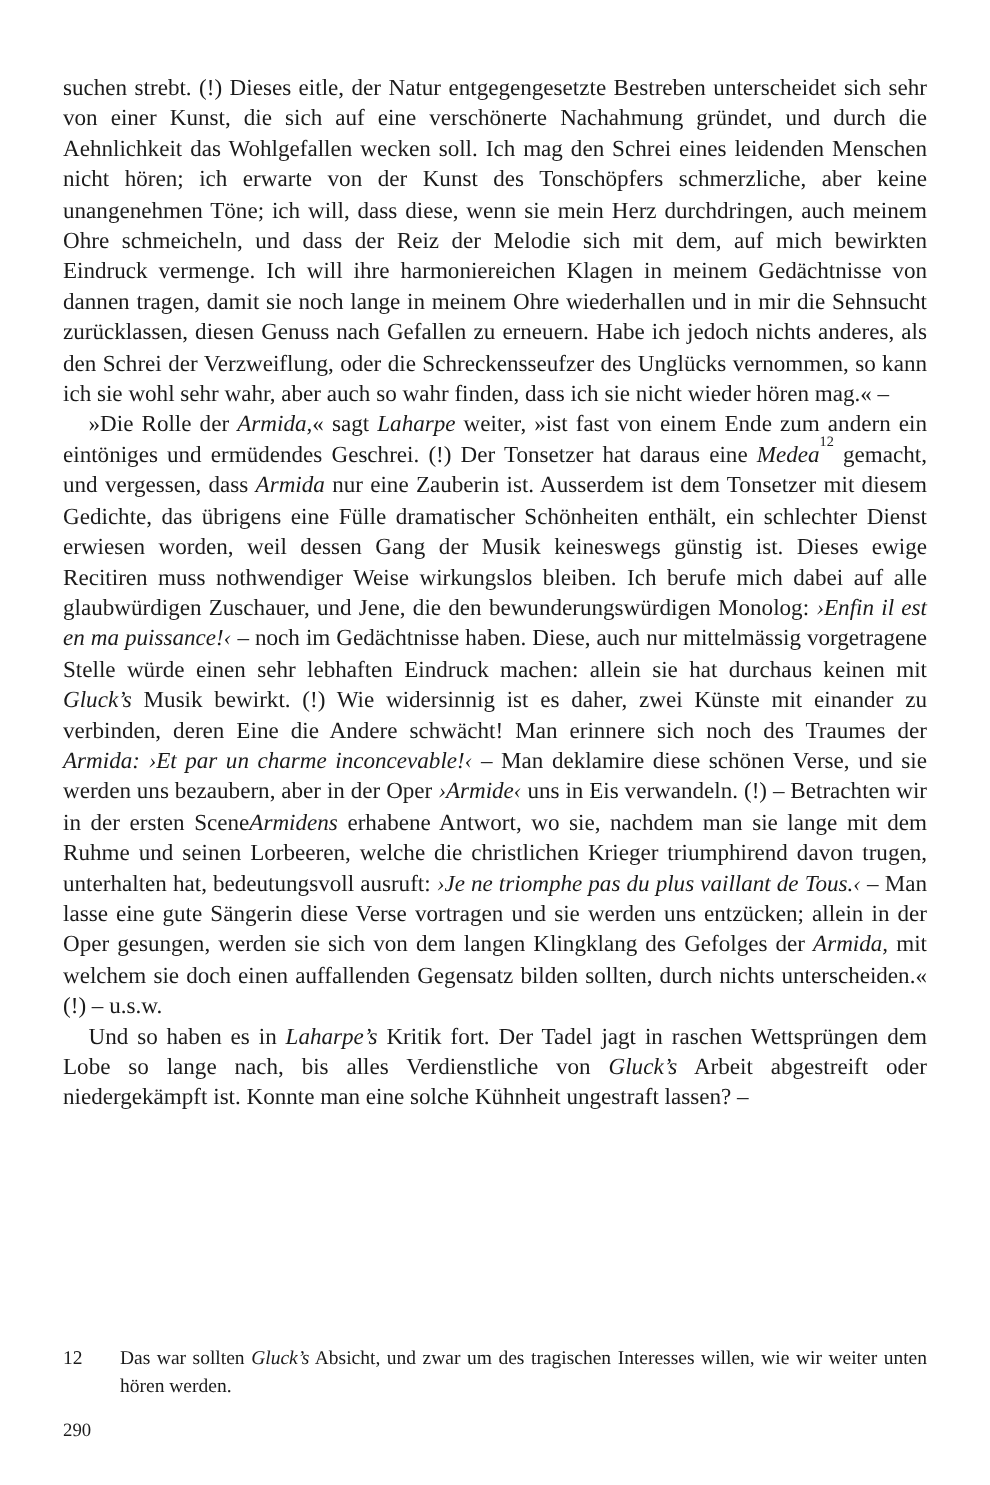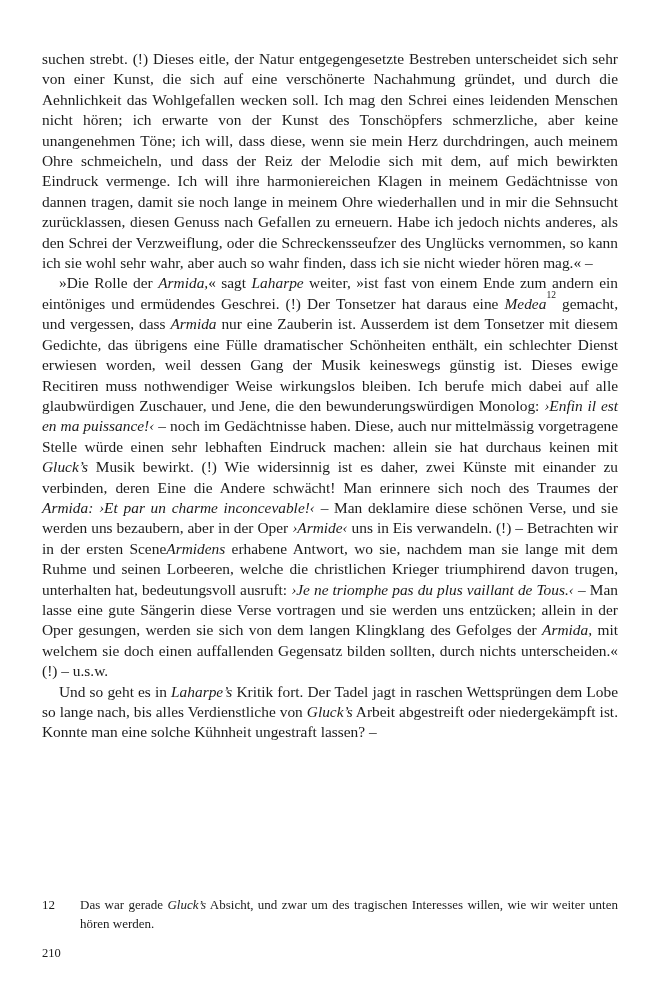--- a/index.html
+++ b/index.html
@@ -72,25 +72,25 @@
   }
 </style>
 </head>
 <body>
 
 <div class="page">
 
   <div class="text-block" id="text-block">
       <p class="para"><span>suchen strebt. (!) Dieses eitle, der Natur entgegengesetzte Bestreben unterscheidet sich sehr von einer Kunst, die sich auf eine verschönerte Nachahmung gründet, und durch die Aehnlichkeit das Wohlgefallen wecken soll. Ich mag den Schrei eines leidenden Menschen nicht hören; ich erwarte von der Kunst des Tonschöpfers schmerzliche, aber keine unangenehmen Töne; ich will, dass diese, wenn sie mein Herz durchdringen, auch meinem Ohre schmeicheln, und dass der Reiz der Melodie sich mit dem, auf mich bewirkten Eindruck vermenge. Ich will ihre harmoniereichen Klagen in meinem Gedächtnisse von dannen tragen, damit sie noch lange in meinem Ohre wiederhallen und in mir die Sehnsucht zurücklassen, diesen Genuss nach Gefallen zu erneuern. Habe ich jedoch nichts anderes, als den Schrei der Verzweiflung, oder die Schreckensseufzer des Unglücks vernommen, so kann ich sie wohl sehr wahr, aber auch so wahr finden, dass ich sie nicht wieder hören mag.« –</span></p>
       <p class="para indent"><span>»Die Rolle der </span><i>Armida,</i><span>« sagt </span><i>Laharpe</i><span> weiter, »ist fast von einem Ende zum andern ein eintöniges und ermüdendes Geschrei. (!) Der Tonsetzer hat daraus eine </span><i>Medea</i><sup class="fn-ref">12</sup><span> gemacht, und vergessen, dass </span><i>Armida</i><span> nur eine Zauberin ist. Ausserdem ist dem Tonsetzer mit diesem Gedichte, das übrigens eine Fülle dramatischer Schönheiten enthält, ein schlechter Dienst erwiesen worden, weil dessen Gang der Musik keineswegs günstig ist. Dieses ewige Recitiren muss nothwendiger Weise wirkungslos bleiben. Ich berufe mich dabei auf alle glaubwürdigen Zuschauer, und Jene, die den bewunderungswürdigen Monolog: </span><i>›Enfin il est en ma puissance!‹</i><span> – noch im Gedächtnisse haben. Diese, auch nur mittelmässig vorgetragene Stelle würde einen sehr lebhaften Eindruck machen: allein sie hat durchaus keinen mit </span><i>Gluck’s</i><span> Musik bewirkt. (!) Wie widersinnig ist es daher, zwei Künste mit einander zu verbinden, deren Eine die Andere schwächt! Man erinnere sich noch des Traumes der </span><i>Armida: ›Et par un charme inconcevable!‹</i><span> – Man deklamire diese schönen Verse, und sie werden uns bezaubern, aber in der Oper </span><i>›Armide‹</i><span> uns in Eis verwandeln. (!) – Betrachten wir in der ersten Scene</span><i>Armidens</i><span> erhabene Antwort, wo sie, nachdem man sie lange mit dem Ruhme und seinen Lorbeeren, welche die christlichen Krieger triumphirend davon trugen, unterhalten hat, bedeutungsvoll ausruft: </span><i>›Je ne triomphe pas du plus vaillant de Tous.‹</i><span> – Man lasse eine gute Sängerin diese Verse vortragen und sie werden uns entzücken; allein in der Oper gesungen, werden sie sich von dem langen Klingklang des Gefolges der </span><i>Armida,</i><span> mit welchem sie doch einen auffallenden Gegensatz bilden sollten, durch nichts unterscheiden.« (!) – u.s.w.</span></p>
-      <p class="para indent"><span>Und so geht es in </span><i>Laharpe’s</i><span> Kritik fort. Der Tadel jagt in raschen Wettsprüngen dem Lobe so lange nach, bis alles Verdienstliche von </span><i>Gluck’s</i><span> Arbeit abgestreift oder niedergekämpft ist. Konnte man eine solche Kühnheit ungestraft lassen? –</span></p>
+      <p class="para indent"><span>Und so haben es in </span><i>Laharpe’s</i><span> Kritik fort. Der Tadel jagt in raschen Wettsprüngen dem Lobe so lange nach, bis alles Verdienstliche von </span><i>Gluck’s</i><span> Arbeit abgestreift oder niedergekämpft ist. Konnte man eine solche Kühnheit ungestraft lassen? –</span></p>
     </div>
 
   <div class="footnote-block">
     <div class="footnote">
       <span class="fn-marker">12</span>
-      <span class="fn-text" id="footnote-text"><span>Das war gerade </span><i>Gluck’s</i><span> Absicht, und zwar um des tragischen Interesses willen, wie wir weiter unten hören werden.</span></span>
+      <span class="fn-text" id="footnote-text"><span>Das war sollten </span><i>Gluck’s</i><span> Absicht, und zwar um des tragischen Interesses willen, wie wir weiter unten hören werden.</span></span>
     </div>
   </div>
 
-  <div class="page-number">210</div>
+  <div class="page-number">290</div>
 
 </div>
 
 </body></html>

